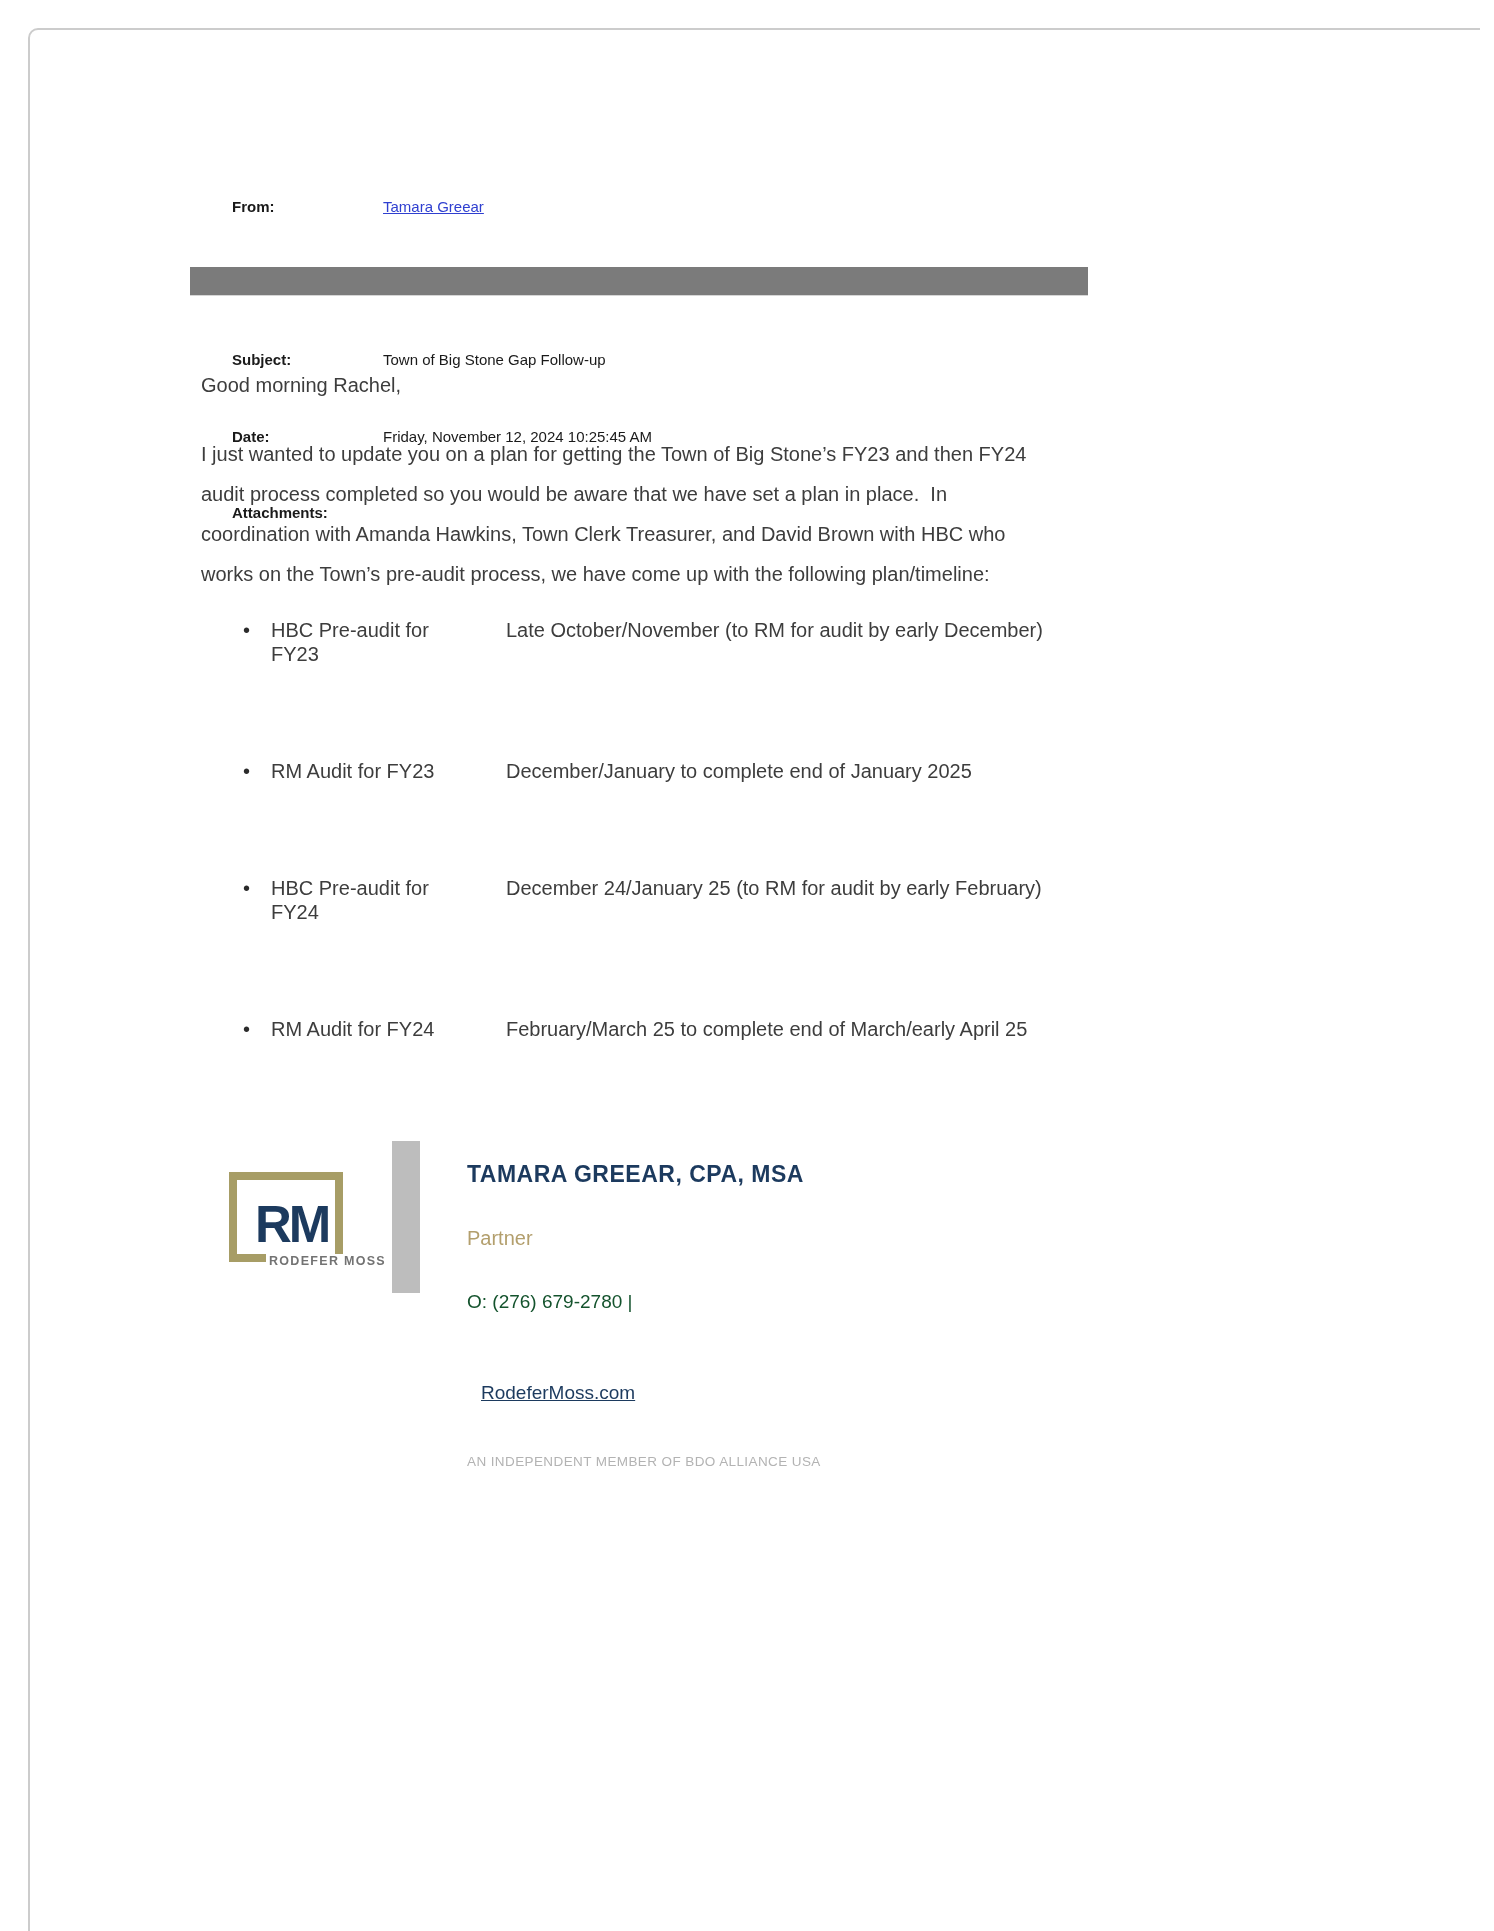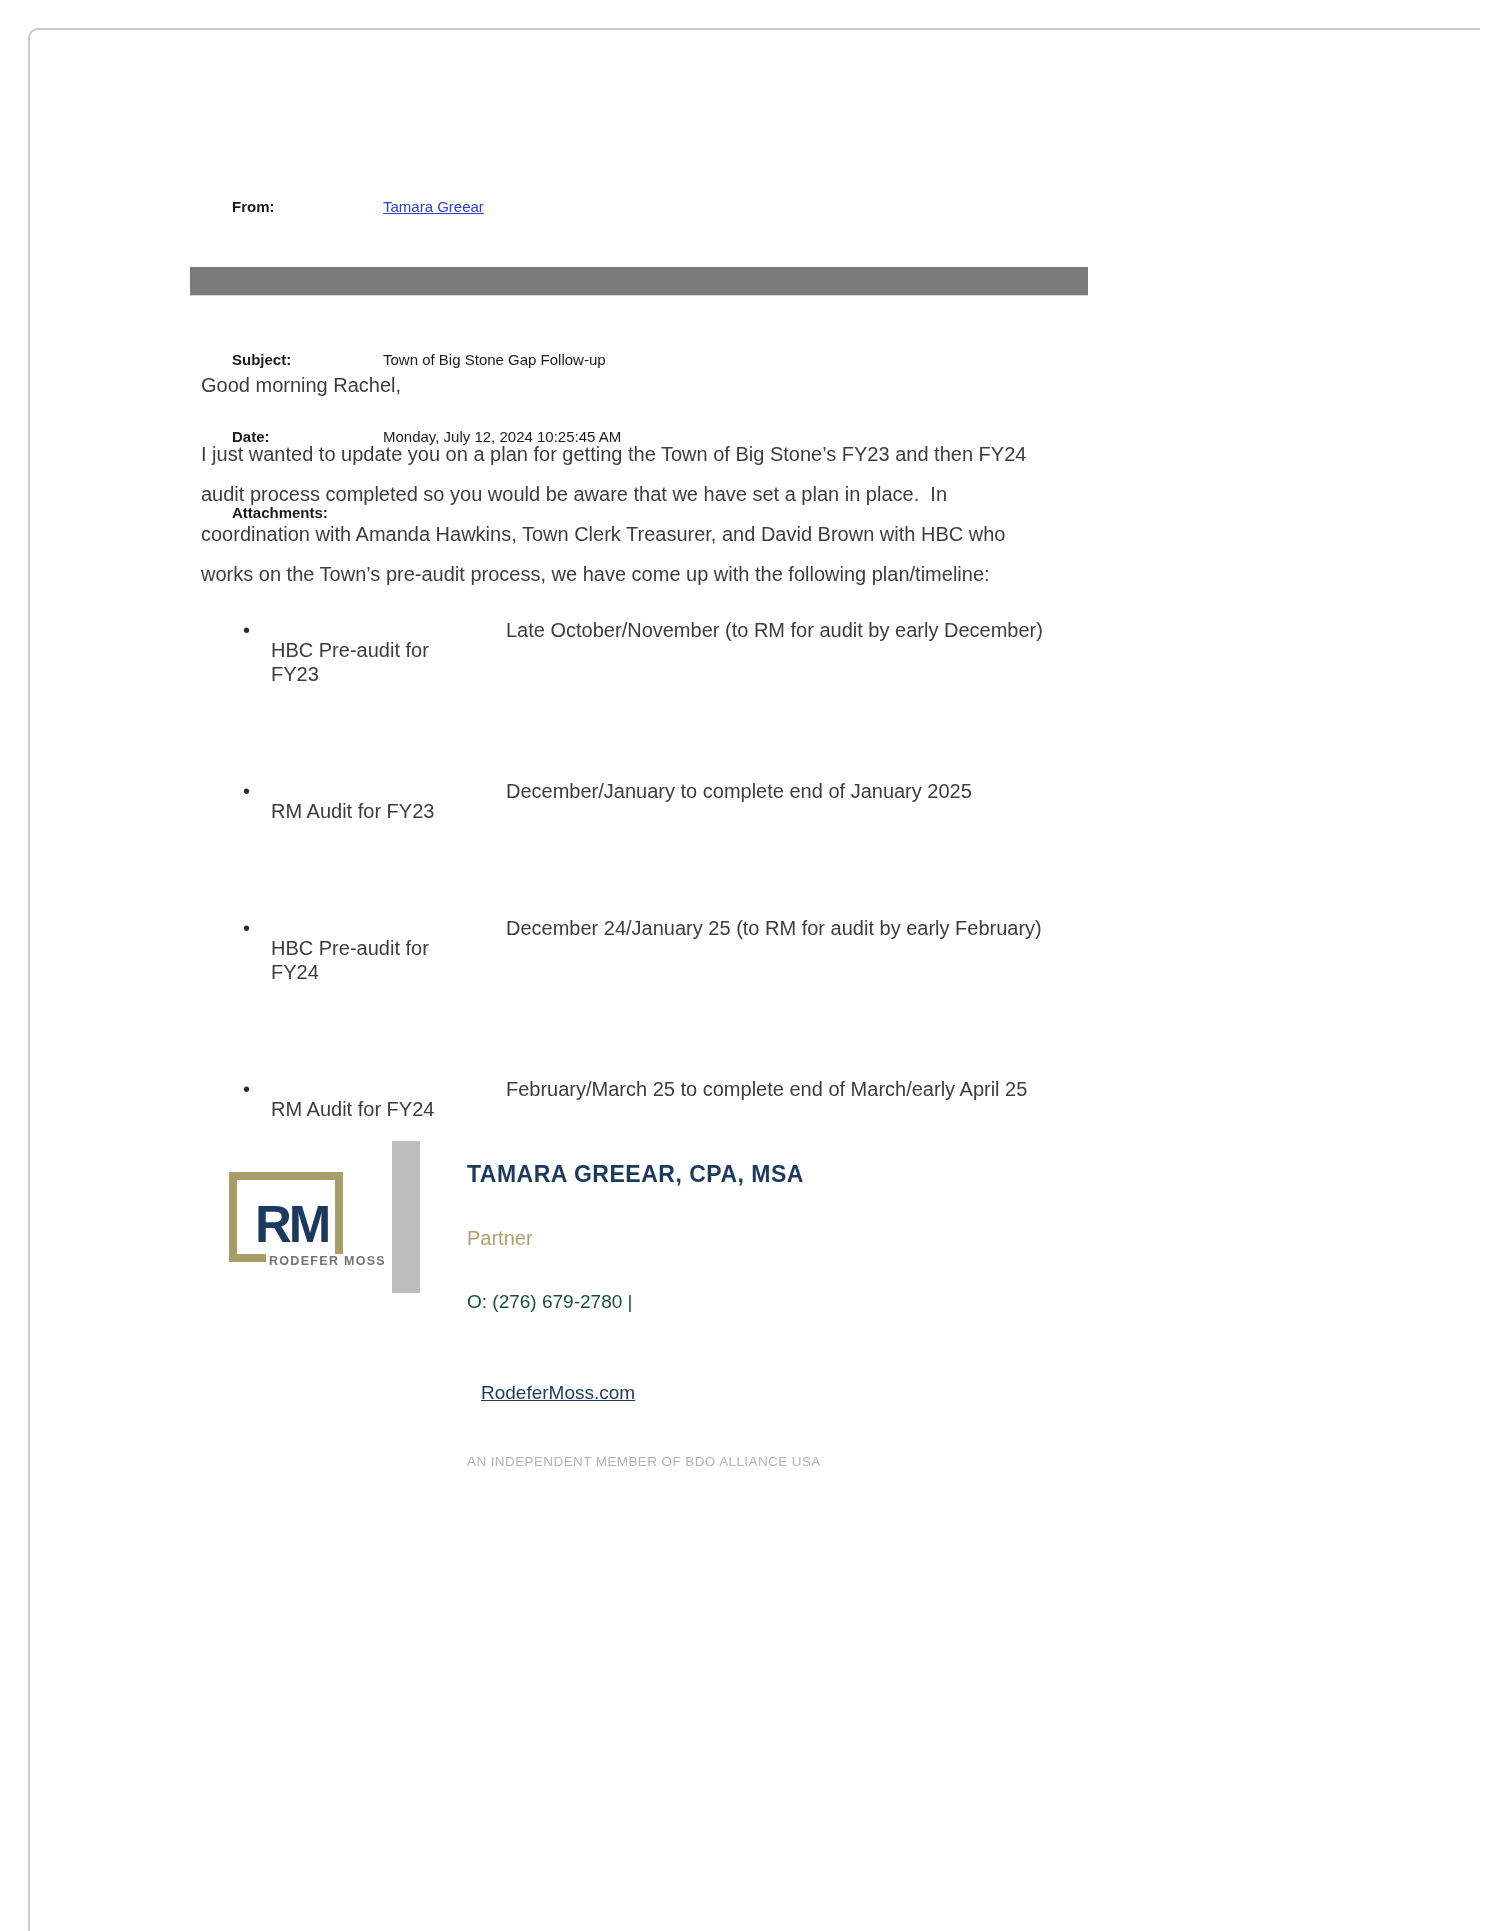--- a/index.html
+++ b/index.html
@@ -85,21 +85,20 @@
   }
   .bullet {
     flex: 0 0 31px;
     width: 31px;
     padding-left: 28px;
   }
   .bullet::before { content: "•"; font-size: 20px; color: #2b2b2b; }
   .timeline-item {
     flex: 0 0 235px;
     width: 235px;
-    margin-top: 20px;
   }
   .timeline-detail { flex: 1; }
 
   
   .signature {
     position: absolute;
     top: 1093px;
     left: 185px;
     display: flex;
   }
@@ -190,21 +189,21 @@
     <div class="field-row">
       <span class="field-label">To:</span>
       <span class="field-link">Rachel Reamy</span>
     </div>
     <div class="field-row">
       <span class="field-label">Subject:</span>
       <span class="field-value">Town of Big Stone Gap Follow-up</span>
     </div>
     <div class="field-row">
       <span class="field-label">Date:</span>
-      <span class="field-value">Monday, July 12, 2024 10:25:45 AM</span>
+      <span class="field-value">Friday, November 12, 2024 10:25:45 AM</span>
     </div>
     <div class="field-row">
       <span class="field-label">Attachments:</span>
       <span class="field-value"></span>
     </div>
   </div>
 
   <div class="header-rule"></div>
 
   <div class="greeting">Good morning Rachel,</div>

